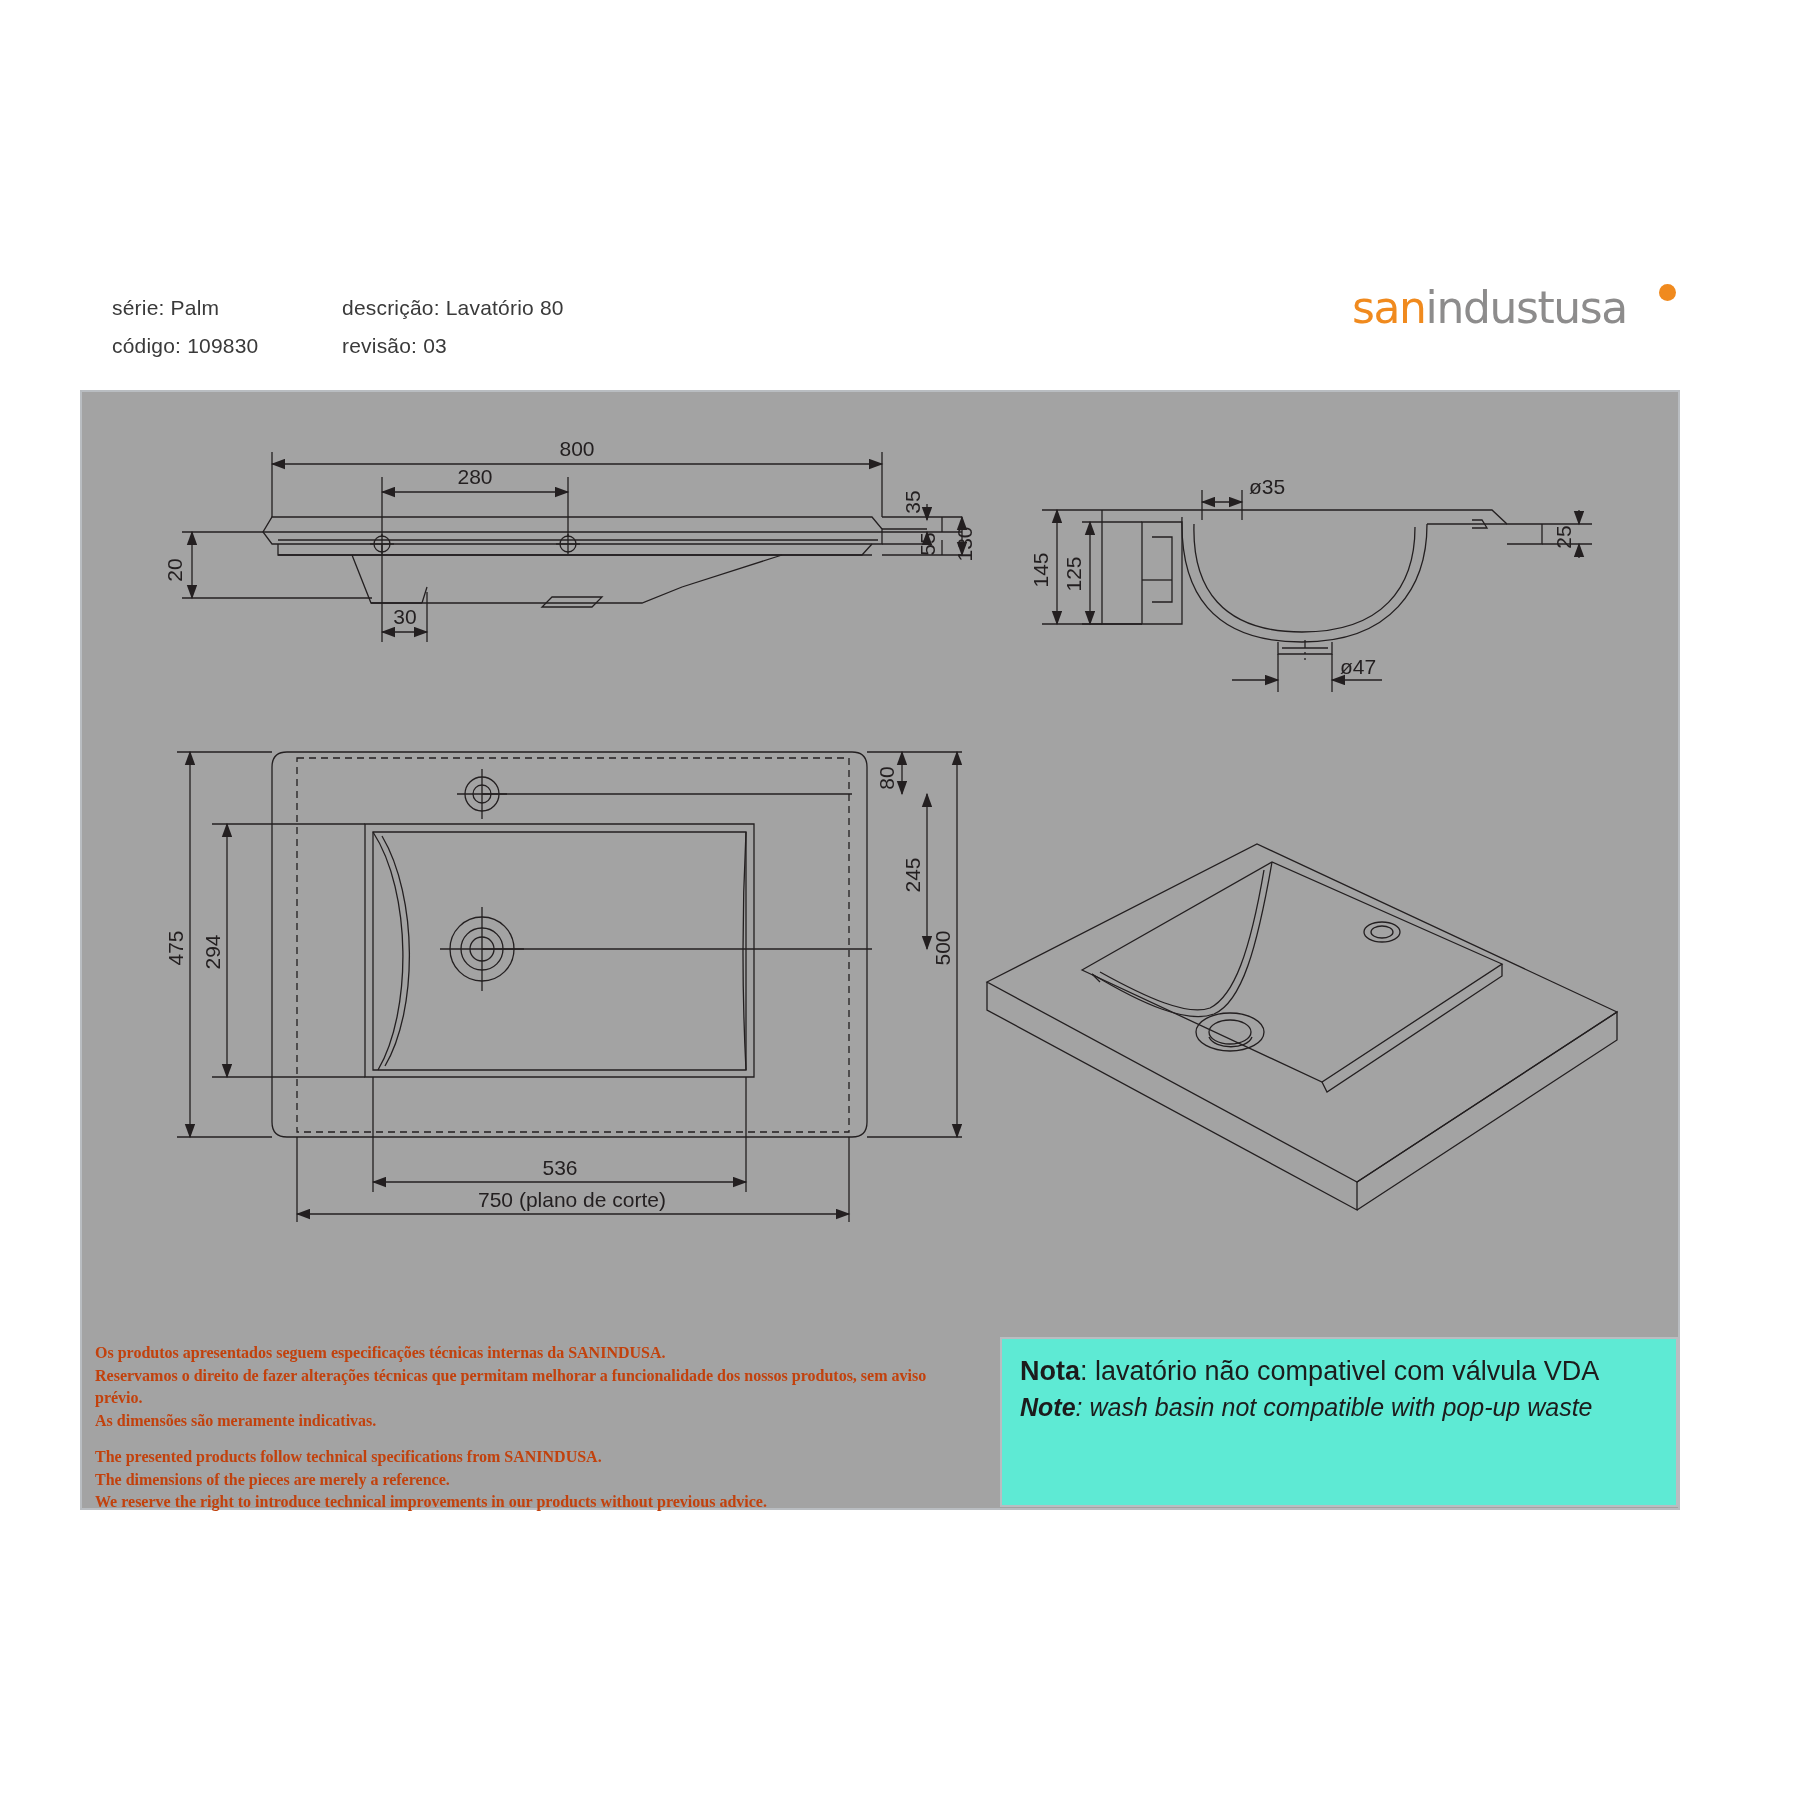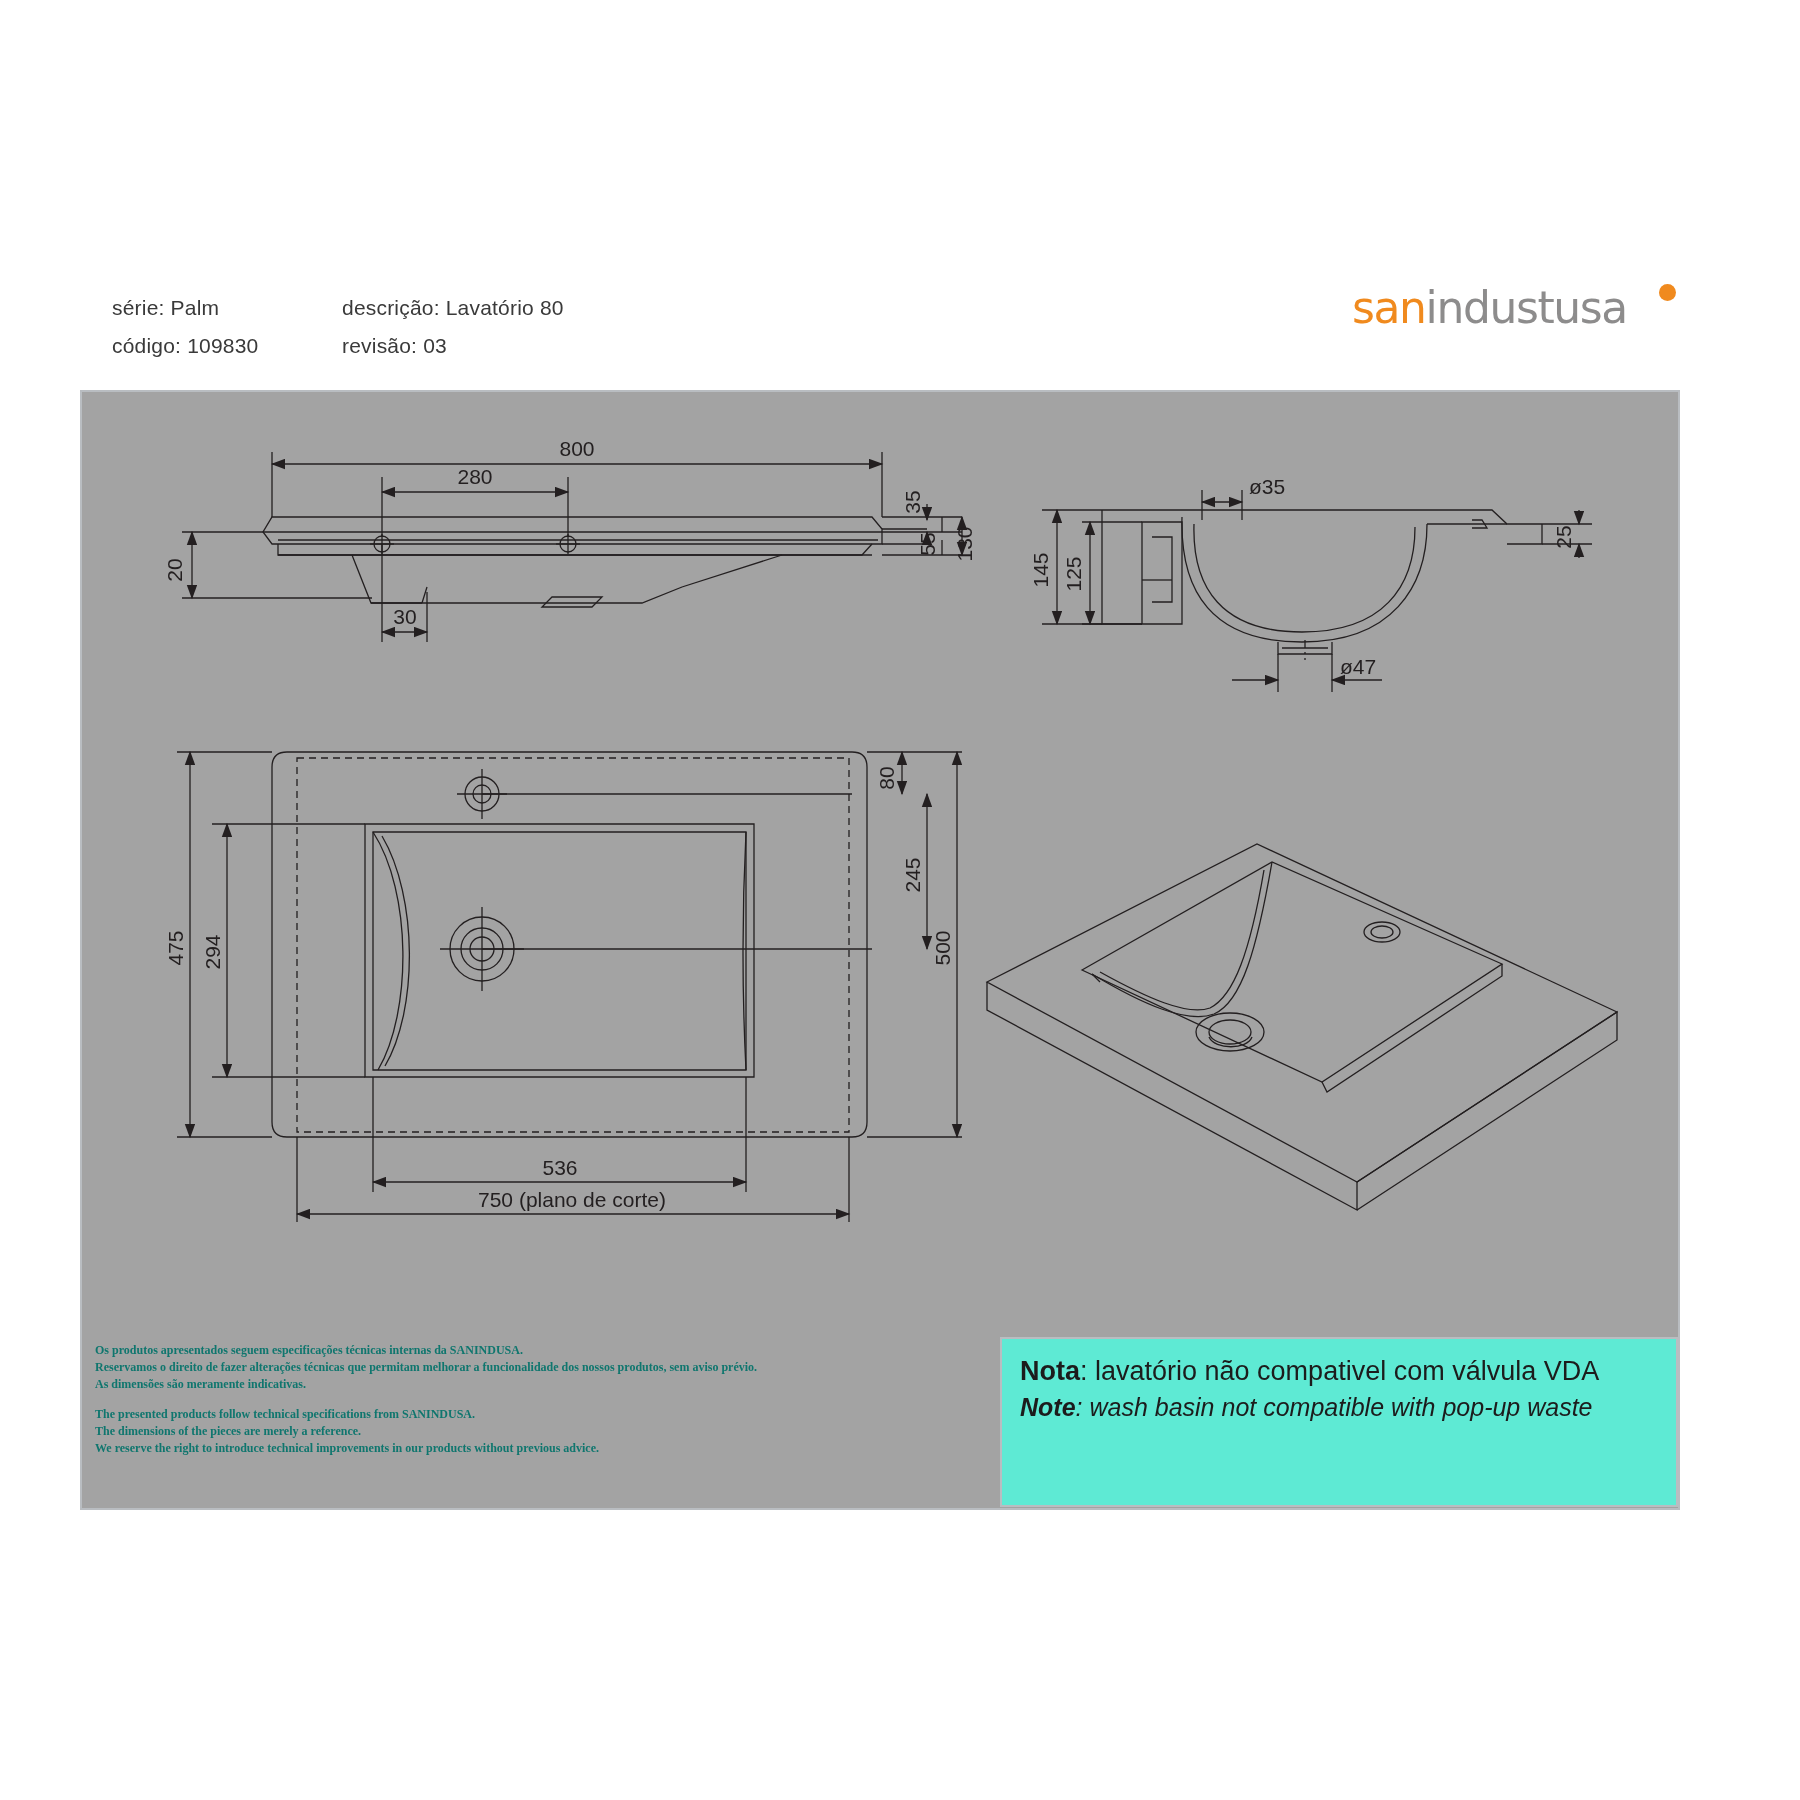--- a/index.html
+++ b/index.html
@@ -50,21 +50,21 @@
     background:#5eead4;border:2px solid #b9bdc1;box-sizing:border-box;
     padding:16px 18px 0 18px;
   }
   .notebox .l1{font-size:27px;color:#1c1c1c;line-height:1.22;}
   .notebox .l1 b{font-weight:700;}
   .notebox .l2{font-size:25px;color:#1c1c1c;font-style:italic;line-height:1.22;margin-top:4px;}
   .notebox .l2 b{font-weight:700;font-style:italic;}
 
   
   .legal{position:absolute;left:95px;top:1342px;width:880px;}
-  .legal p{margin:0;font-size:12px;line-height:1.42;color:#0f766e;font-weight:700;
+  .legal p{margin:0;font-size:16px;line-height:1.42;color:#c2410c;font-weight:700;
            font-family:"Liberation Serif", serif;}
   .legal .gap{height:13px;}
 
   text{font-family:"Liberation Sans", sans-serif;fill:#231f20;}
   .dim{font-size:21px;}
 </style>
 </head>
 <body>
 
 <div class="sheet">

